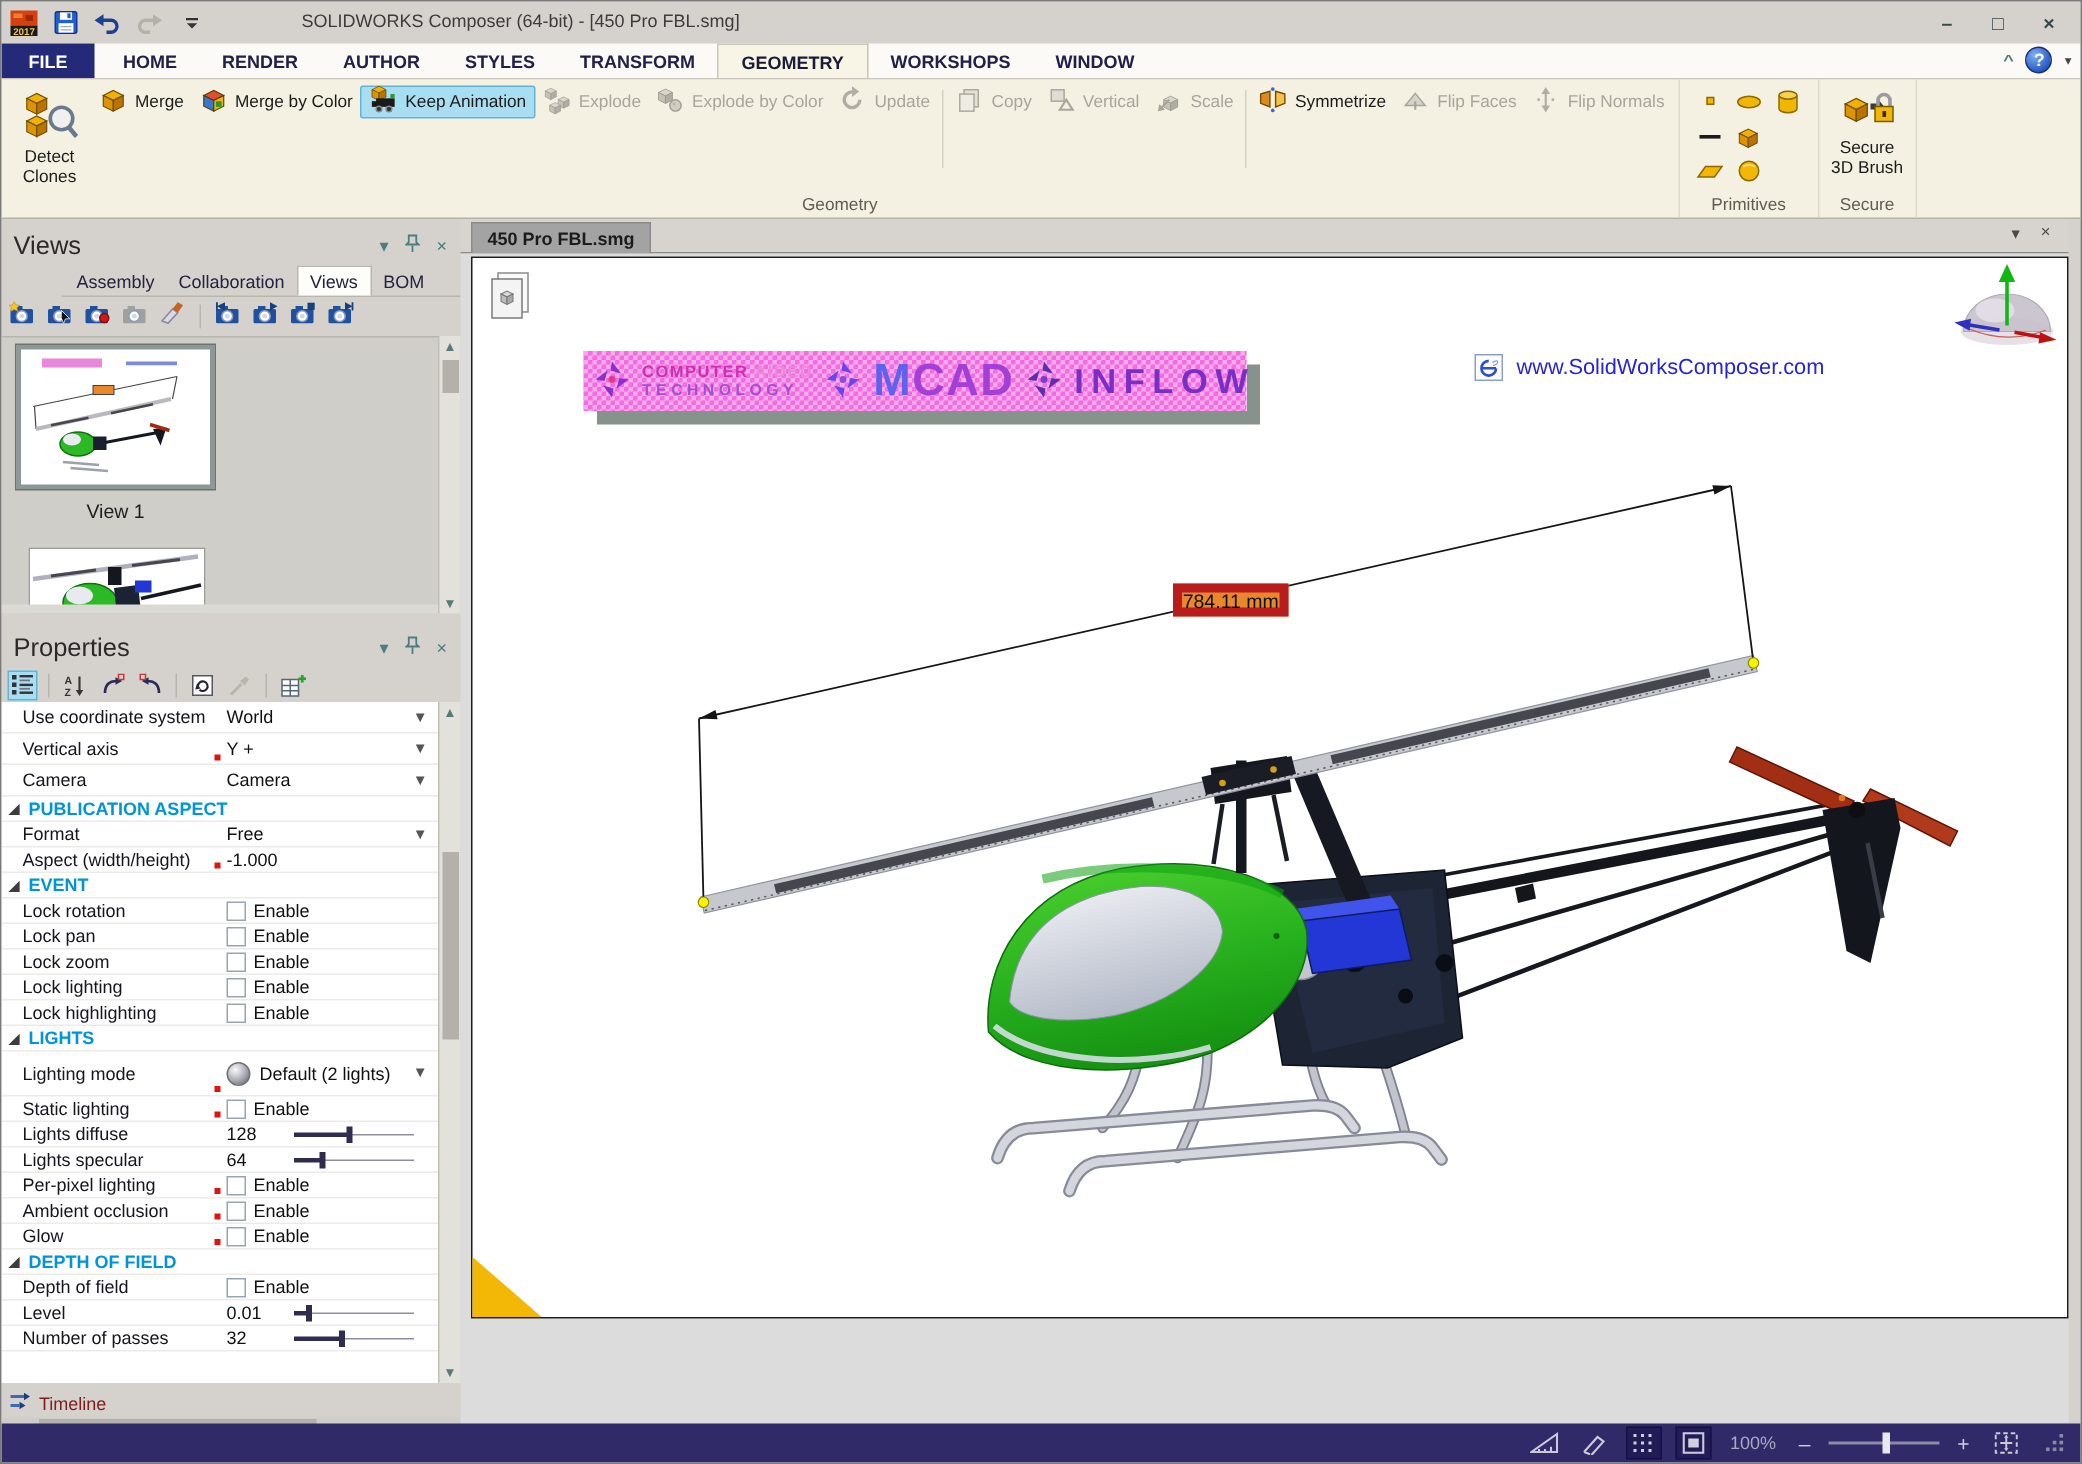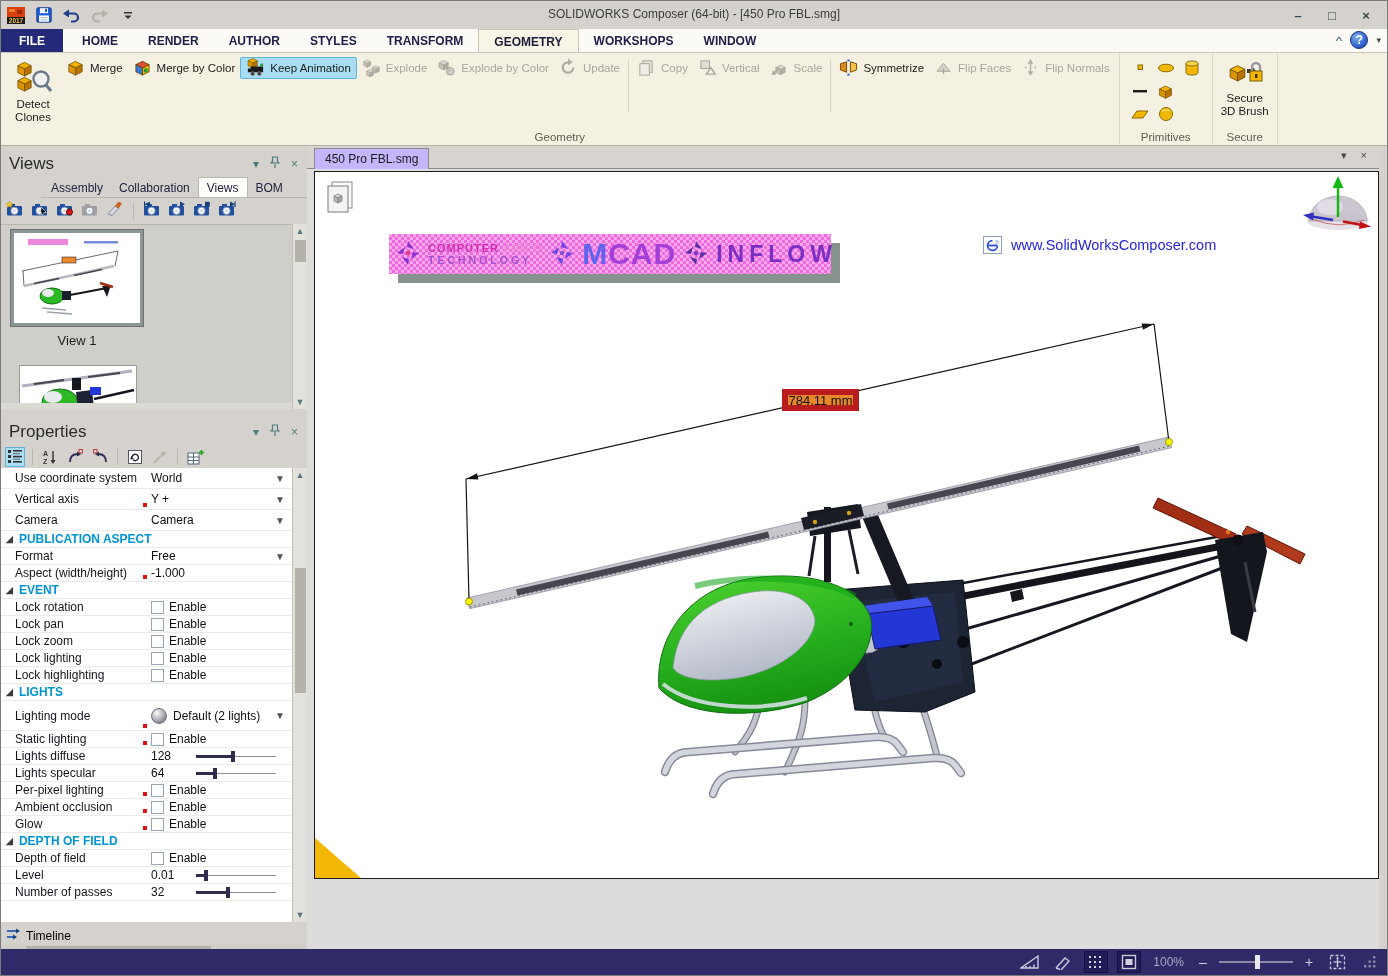--- a/index.html
+++ b/index.html
@@ -5,21 +5,21 @@
   * { margin:0; padding:0; box-sizing:border-box; }
   html,body { background:#666; }
   body { font-family:"Liberation Sans", sans-serif; }
   .window { position:relative; width:1388px; height:976px; background:#d5d2cd;
             border:1px solid #7a7a7a; overflow:hidden; font-size:12px; color:#1b1b1b; }
 
   
   .titlebar { position:absolute; left:0; top:0; right:0; height:28px; background:#d5d2ce; }
   .qat { position:absolute; left:4px; top:3px; display:flex; align-items:center; gap:7px; }
   .qbtn { width:21px; height:21px; display:flex; align-items:center; justify-content:center; }
-  .title-text { position:absolute; left:200px; right:200px; top:6px; text-align:center; color:#3c3c3c; font-size:12px; }
+  .title-text { position:absolute; left:200px; right:200px; top:6px; color:#3c3c3c; font-size:12px; }
   .win-controls { position:absolute; right:4px; top:2px; display:flex; }
   .win-btn { width:34px; height:24px; display:flex; align-items:center; justify-content:center;
              color:#37474a; font-size:13px; font-weight:700; }
 
   
   .tabstrip { position:absolute; left:0; top:28px; right:0; height:24px; background:#fbfaf6;
               display:flex; align-items:stretch; border-bottom:1px solid #c9c5bc; }
   .rtab { padding:4px 15px 3px; font-weight:700; font-size:12px; color:#20204a; display:flex; align-items:center; }
   .rtab.file { background:#252a78; color:#fff; margin-right:4px; padding:4px 18px; }
   .rtab.active { background:#f8f4e6; border:1px solid #c9c5bc; border-bottom:none; color:#1b1b36; }
@@ -90,29 +90,29 @@
   .pcheck { width:13px; height:13px; background:#fff; border:1px solid #97a5b2; margin-right:5px; flex:none; }
   .reddot { position:absolute; left:142px; bottom:2px; width:4px; height:4px; background:#e01212; }
   .pslider { position:relative; margin-left:auto; width:80px; height:13px; flex:none; }
   .pslider .track { position:absolute; left:0; right:0; top:6px; height:1.5px; background:#8e8d9d; }
   .pslider .fill { position:absolute; left:0; top:5px; height:3px; background:#2e2d50; }
   .pslider .knob { position:absolute; top:1px; width:4px; height:11px; background:#2e2d50; }
   .sphere { width:16px; height:16px; border-radius:50%; flex:none; margin-right:6px; border:1px solid #707078;
             background:radial-gradient(circle at 35% 30%, #fafafc, #a8a8b2 55%, #5a5a66); }
 
   .timeline-bar { position:absolute; left:0; top:781px; width:100%; height:18px; display:flex; align-items:center;
-                  gap:5px; padding-left:5px; font-size:12px; color:#000000; }
+                  gap:5px; padding-left:5px; font-size:12px; color:#7f1d1d; }
   .left-hscroll { position:absolute; left:0; top:799px; width:100%; height:6px; background:#cfcdc7; }
   .left-hscroll .scroll-thumb { top:1px; height:4px; left:25px; width:185px; }
 
   
   .viewport { position:absolute; left:306px; top:0; right:8px; bottom:0; }
   .doc-tabrow { position:absolute; left:0; top:0; right:0; height:23px; background:#d7d4cf; border-bottom:1px solid #8b8b8b; }
-  .doc-tab { position:absolute; left:7px; top:2px; height:21px; background:#c4b5fd; border:1px solid #8b8b8b;
-             border-bottom:none; display:flex; align-items:center; padding:0 10px; font-weight:400; font-size:12px; }
+  .doc-tab { position:absolute; left:7px; top:2px; height:21px; background:#a3a3a3; border:1px solid #8b8b8b;
+             border-bottom:none; display:flex; align-items:center; padding:0 10px; font-weight:700; font-size:12px; }
   .doc-btns { position:absolute; right:12px; top:3px; display:flex; gap:14px; color:#4a4a4a; font-size:11px; }
   .canvas { position:absolute; left:0; top:23px; right:0; bottom:0; background:#dcdcdc; }
   .paper { position:absolute; left:7px; top:2px; width:1065px; height:708px; background:#fff; border:1px solid #1c1c1c; }
   .scene-svg { position:absolute; inset:0; }
   .corner-tri { position:absolute; left:0; bottom:0; width:0; height:0;
                 border-left:46px solid #f3b705; border-top:40px solid transparent; }
   .page-icon { position:absolute; left:10px; top:8px; }
 
   .wm { position:absolute; left:74px; top:62px; width:442px; height:40px; display:flex; align-items:center;
         gap:7px; padding:0 6px; box-shadow:9px 9px 0 #85938c;

